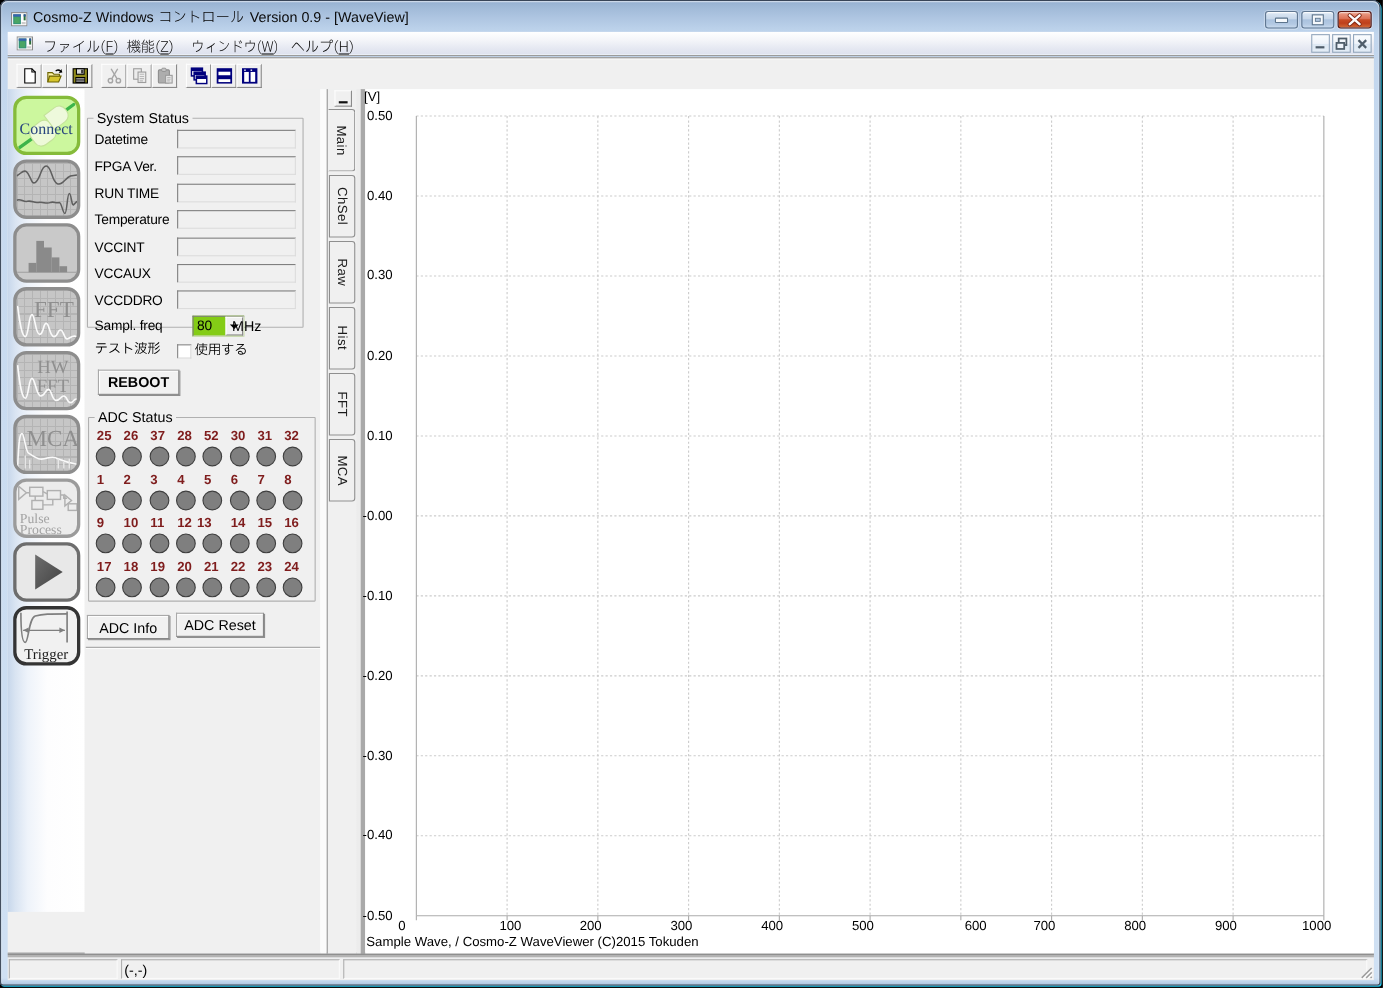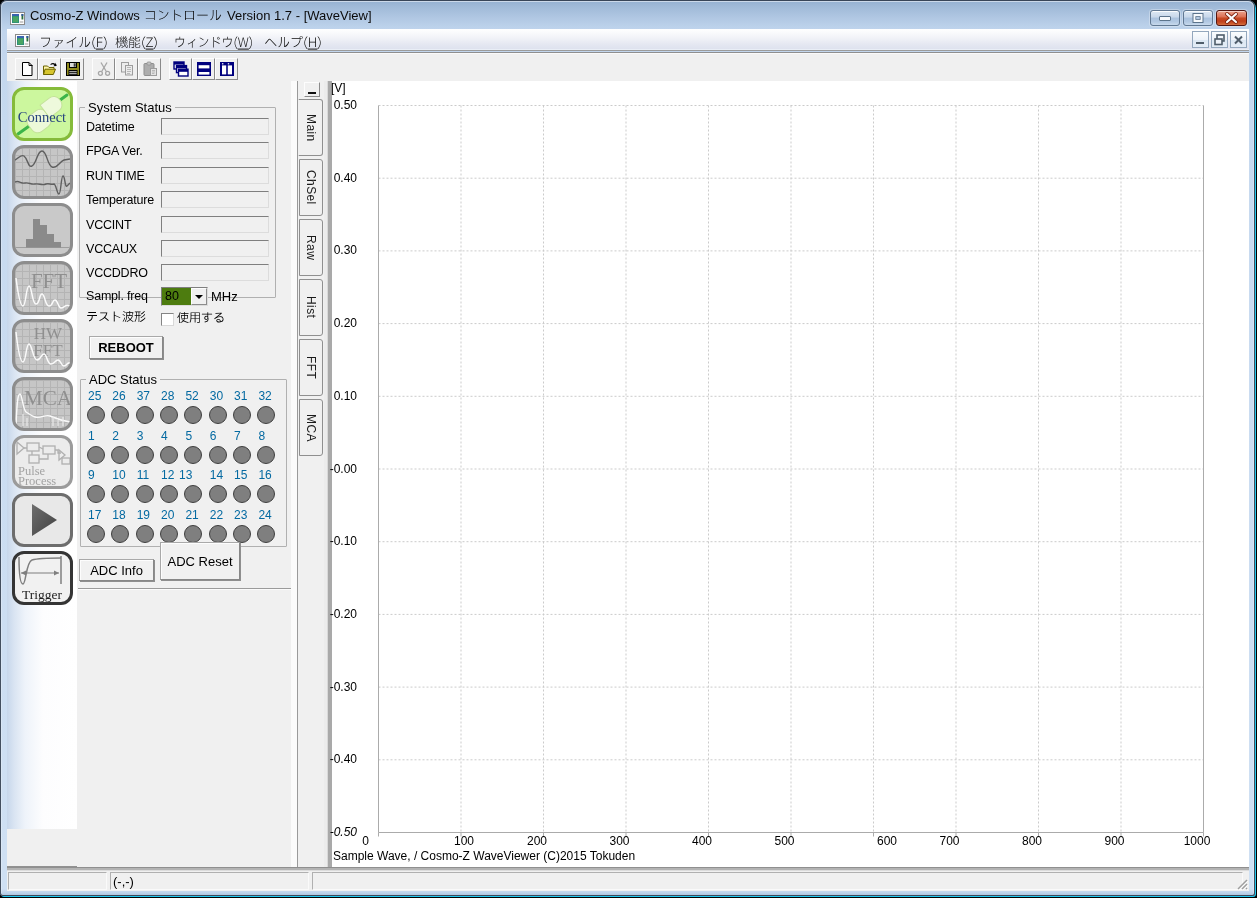--- a/index.html
+++ b/index.html
@@ -81,43 +81,43 @@
   
   .groupbox { position:absolute; border:1px solid #b0b0b0; border-radius:1px; }
   .groupbox .legend { position:absolute; top:-8px; left:5px; background:#f0f0f0; padding:0 3px;
     font-size:13px; color:#000; line-height:15px; white-space:nowrap; }
   #gb-system { left:2px; top:26px; width:197px; height:191px;padding-left:35px; }
   #gb-adc    { left:3px; top:298px; width:207px; height:168px; }
   .fld-label { position:absolute; left:6px; font-size:12.5px; letter-spacing:-0.2px; color:#000; white-space:nowrap; }
   .textbox { position:absolute; left:81px; width:108px; height:17px; background:#f0f0f0;
     border:1px solid; border-color:#7f7f7f #dcdcdc #dcdcdc #7f7f7f;
     font-size:12px; color:#000; padding:1px 3px; overflow:hidden; }
-  #combo-freq { position:absolute; left:81px; top:179px; width:47px; height:19px; background:#4d7c0f;
+  #combo-freq { position:absolute; left:95px; top:179px; width:47px; height:19px; background:#84cc16;
     border:1px solid; border-color:#7f7f7f #dcdcdc #dcdcdc #7f7f7f; }
   #combo-freq .val { position:absolute; left:3px; top:1px; font-size:12.5px; color:#000; }
   #combo-btn { position:absolute; right:0px; top:0px; width:16px; height:17px; background:#f0f0f0;
     border:1px solid; border-color:#fdfdfd #8c8c8c #8c8c8c #fdfdfd; }
   #combo-btn::after { content:""; position:absolute; left:3px; top:6px; width:0; height:0;
     border:4px solid transparent; border-top:4px solid #000; }
   #lbl-mhz { position:absolute; left:131px; top:181px; font-size:13px; }
   #lbl-testwave { position:absolute; left:6px; top:201px; }
   #checkbox-use { position:absolute; left:81px; top:205px; width:13px; height:13px; background:#fff;
     border:1px solid; border-color:#848484 #d8d8d8 #d8d8d8 #848484; }
   #lbl-use { position:absolute; left:97px; top:202px; }
   .btn3d { position:absolute; background:#f1f1f1; border:1px solid #a9a9a9;
     border-right-color:#878787; border-bottom-color:#878787;
     box-shadow: inset 1px 1px 0 #fdfdfd, 1px 1px 0 #8e8e8e;
     display:flex; align-items:center; justify-content:center;
     font-size:13px; color:#000; white-space:nowrap; }
   #btn-reboot { left:9px; top:228px; width:74px; height:23px; font-weight:bold; }
   #btn-adc-info { left:2px; top:478px; width:75px; height:22px; }
-  #btn-adc-reset { left:83px; top:461px; width:80px; height:38px; }
+  #btn-adc-reset { left:83px; top:476px; width:80px; height:22px; }
   #groove { position:absolute; left:71px; top:507px; width:218px; height:2px;
     border-top:1px solid #9b9b9b; border-bottom:1px solid #fbfbfb; }
-  .adc-num { position:absolute; font-size:12px; color:#0369a1; line-height:13px; }
+  .adc-num { position:absolute; font-size:12px; color:#7f1d1d; line-height:13px;font-weight:bold; }
   .adc-dot { position:absolute; width:18px; height:18px; border-radius:50%;
     background:#7f7f7f; border:1px solid #3e3e3e; }
 
   
   #dock-min { position:absolute; left:6px; top:1px; width:16px; height:15px; background:#f0f0f0;
     border:1px solid; border-color:#fdfdfd #8b8b8b #8b8b8b #fdfdfd; }
   #dock-min::after { content:""; position:absolute; left:3px; bottom:2px; width:8px; height:2px; background:#111; }
   .vtab { position:absolute; left:1px; width:24px; height:57px; background:#f0f0f0;
     border:1px solid #8f8f8f; border-radius:0 3px 3px 0;
     display:flex; align-items:center; justify-content:center; }
@@ -164,21 +164,21 @@
         <rect x="3" y="4.6" width="5" height="5.6" fill="#4aa564"></rect>
         <rect x="11.5" y="2" width="1.8" height="5.5" fill="#2d6e3a"></rect>
         <rect x="11.5" y="2" width="1.8" height="2" fill="#2f55a0"></rect>
         <rect x="9.7" y="9" width="3.6" height="2" fill="#cccccc"></rect>
       </svg>
     </span>
     <div id="title-text"><span>Cosmo-Z Windows </span><svg class="jptext " role="img" width="78" height="17" viewBox="0 0 78.00 17" aria-label="コントロール">
           <g transform="translate(0,13)" fill="#0b0b0b">
             <path d="M10.7 -0.0H10.0V-1.2H1.8V-1.8H10.0V-8.3H2.0V-9.0H10.7Z M19.0 -6.7Q17.1 -8.0 15.0 -9.0L15.3 -9.6Q17.6 -8.6 19.4 -7.3ZM15.1 -1.0Q17.4 -1.4 19.0 -2.3Q20.7 -3.1 21.8 -4.5Q23.0 -5.9 23.9 -8.0L24.5 -7.6Q23.2 -4.4 21.0 -2.7Q18.8 -0.9 15.3 -0.3Z M36.9 -3.2Q34.0 -4.8 31.0 -5.8V0.4H30.3V-10.2H31.0V-6.5Q34.3 -5.4 37.2 -3.8Z M41.8 0.0H41.0V-9.1H50.0V0.0H49.2V-1.2H41.8ZM41.8 -8.4V-1.8H49.2V-8.4Z M63.7 -4.6H53.3V-5.3H63.7Z M77.0 -5.1Q76.4 -3.2 75.3 -1.8Q74.2 -0.5 72.7 0.1H72.0V-10.0H72.7V-0.7Q75.3 -1.9 76.4 -5.5ZM68.8 -9.9H69.5V-6.0Q69.5 -3.7 68.8 -2.3Q68.1 -0.8 66.7 0.2L66.2 -0.3Q67.6 -1.3 68.2 -2.6Q68.8 -3.9 68.8 -6.0Z"></path>
           </g>
-        </svg><span> Version 1.7 - [WaveView]</span></div>
+        </svg><span> Version 0.9 - [WaveView]</span></div>
     <div class="cap-btn minmax" id="btn-min">
       <svg class="cap-glyph" width="28" height="14" viewBox="0 0 28 14">
         <rect x="8.5" y="5.5" width="11" height="4" rx="0.5" fill="#f6f9fc" stroke="#5c748c"></rect>
       </svg>
     </div>
     <div class="cap-btn minmax" id="btn-max">
       <svg class="cap-glyph" width="28" height="14" viewBox="0 0 28 14">
         <rect x="9" y="2.5" width="10" height="9" fill="#f6f9fc" stroke="#5c748c"></rect>
         <rect x="11.8" y="5.6" width="4.4" height="2.8" fill="#b4c9e2" stroke="#5c748c" stroke-width="0.8"></rect>
       </svg>
@@ -624,21 +624,21 @@
           <div class="ylab" style="top: 17px;">0.50</div>
           <div class="ylab" style="top: 89.7px;">0.40</div>
           <div class="ylab" style="top: 162.4px;">0.30</div>
           <div class="ylab" style="top: 235.1px;">0.20</div>
           <div class="ylab" style="top: 307.8px;">0.10</div>
           <div class="ylab" style="top: 380.5px;">-0.00</div>
           <div class="ylab" style="top: 453.2px;">-0.10</div>
           <div class="ylab" style="top: 525.9px;">-0.20</div>
           <div class="ylab" style="top: 598.6px;">-0.30</div>
           <div class="ylab" style="top: 671.3px;">-0.40</div>
-          <div class="ylab" style="top: 744px; font-style: italic;">-0.50</div>
+          <div class="ylab" style="top: 744px;">-0.50</div>
         </div>
       <div id="xlabels">
           <div class="xlab" style="left: 3.5px;">0</div>
           <div class="xlab" style="left: 102px;">100</div>
           <div class="xlab" style="left: 175px;">200</div>
           <div class="xlab" style="left: 257.5px;">300</div>
           <div class="xlab" style="left: 340px;">400</div>
           <div class="xlab" style="left: 422.5px;">500</div>
           <div class="xlab" style="left: 505px; text-align: right;">600</div>
           <div class="xlab" style="left: 587.5px;">700</div>

